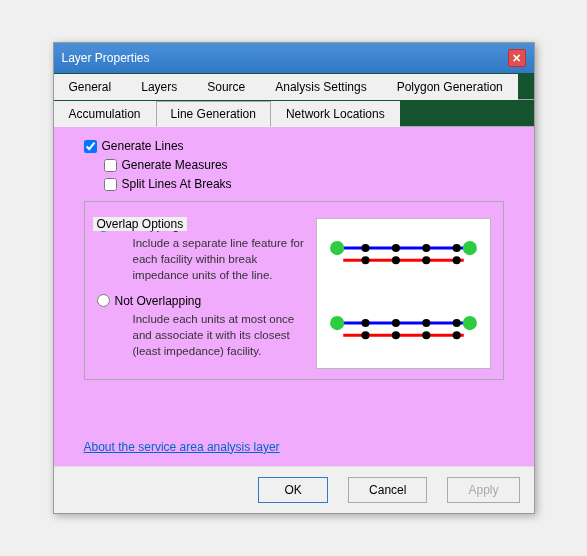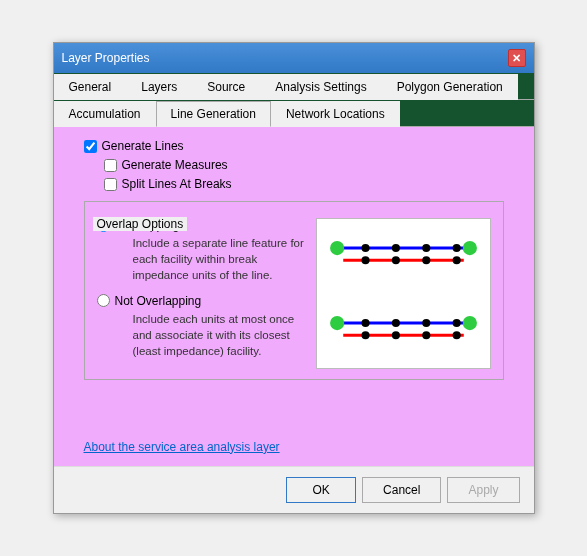--- a/index.html
+++ b/index.html
@@ -147,20 +147,21 @@
       gap: 6px;
       border-top: 1px solid #ddd;
     }
     .btn {
       padding: 5px 20px;
       font-size: 12px;
       border: 1px solid #aaa;
       background: #f0f0f0;
       cursor: pointer;
       min-width: 70px;
+      margin-left: 14px;
     }
     .btn.ok {
       border: 1px solid #3178c6;
     }
     .btn:disabled {
       color: #aaa;
       cursor: default;
     }
     .spacer-section {
       height: 60px;

